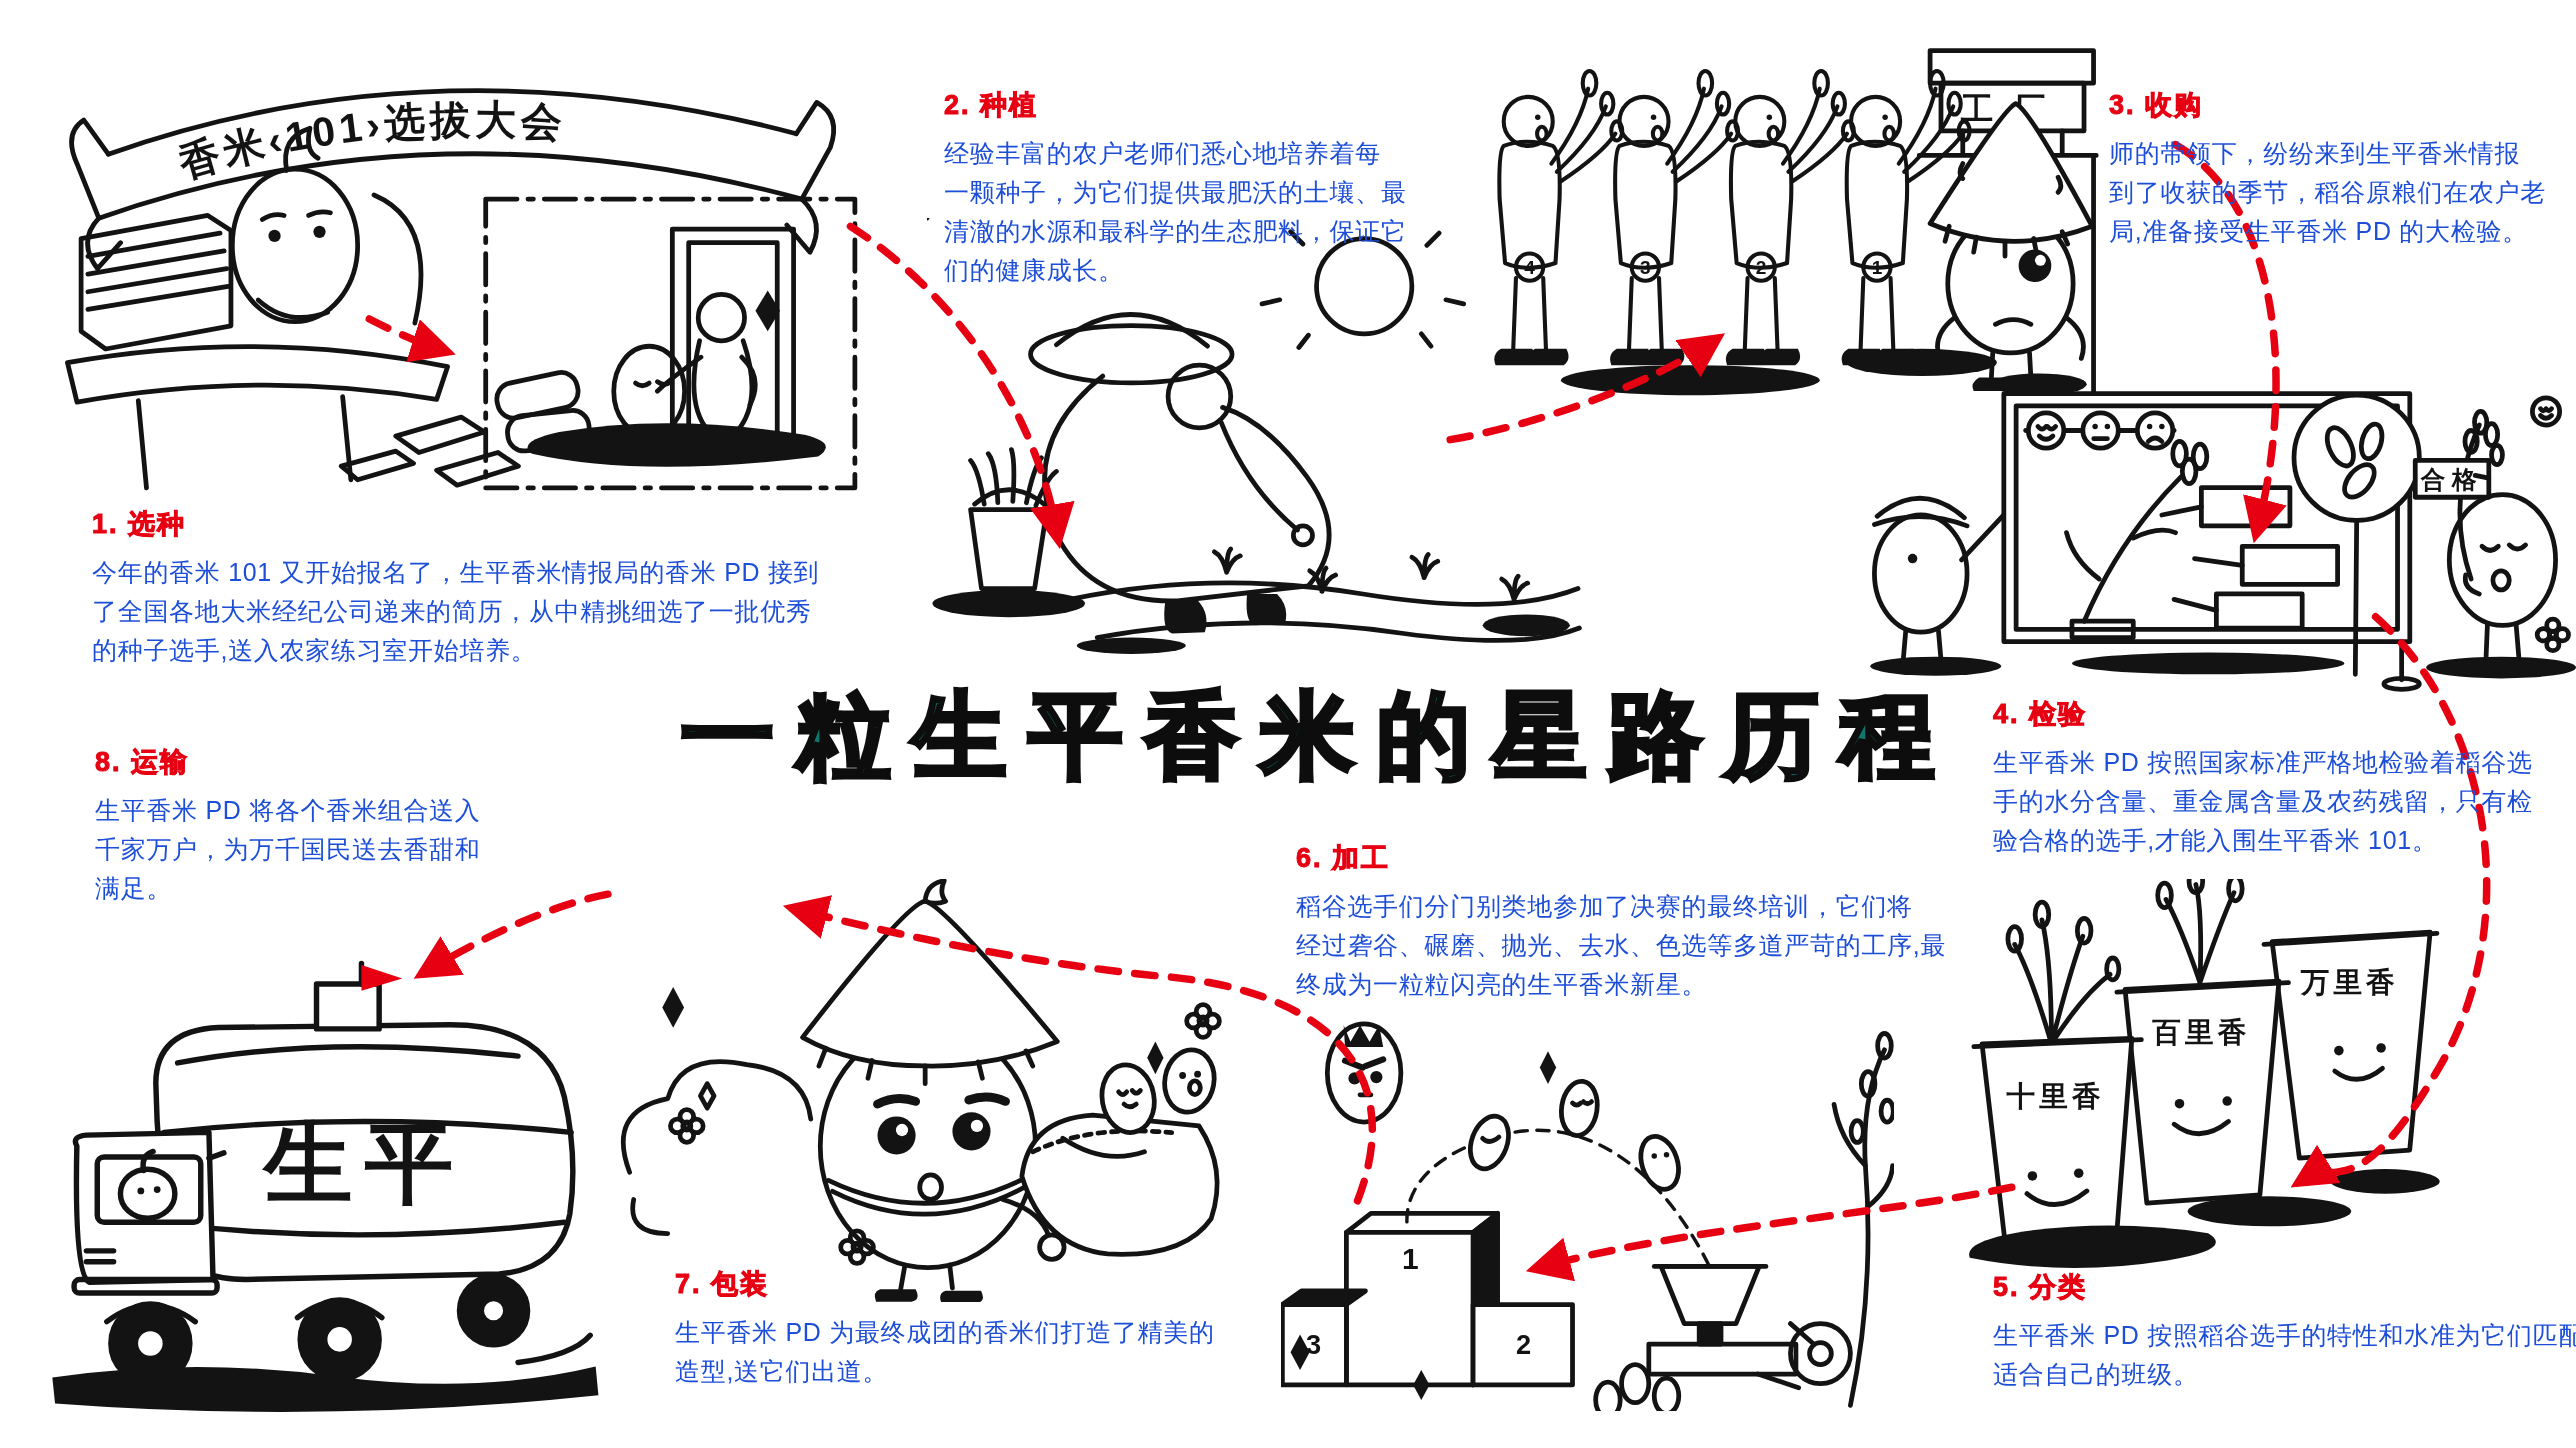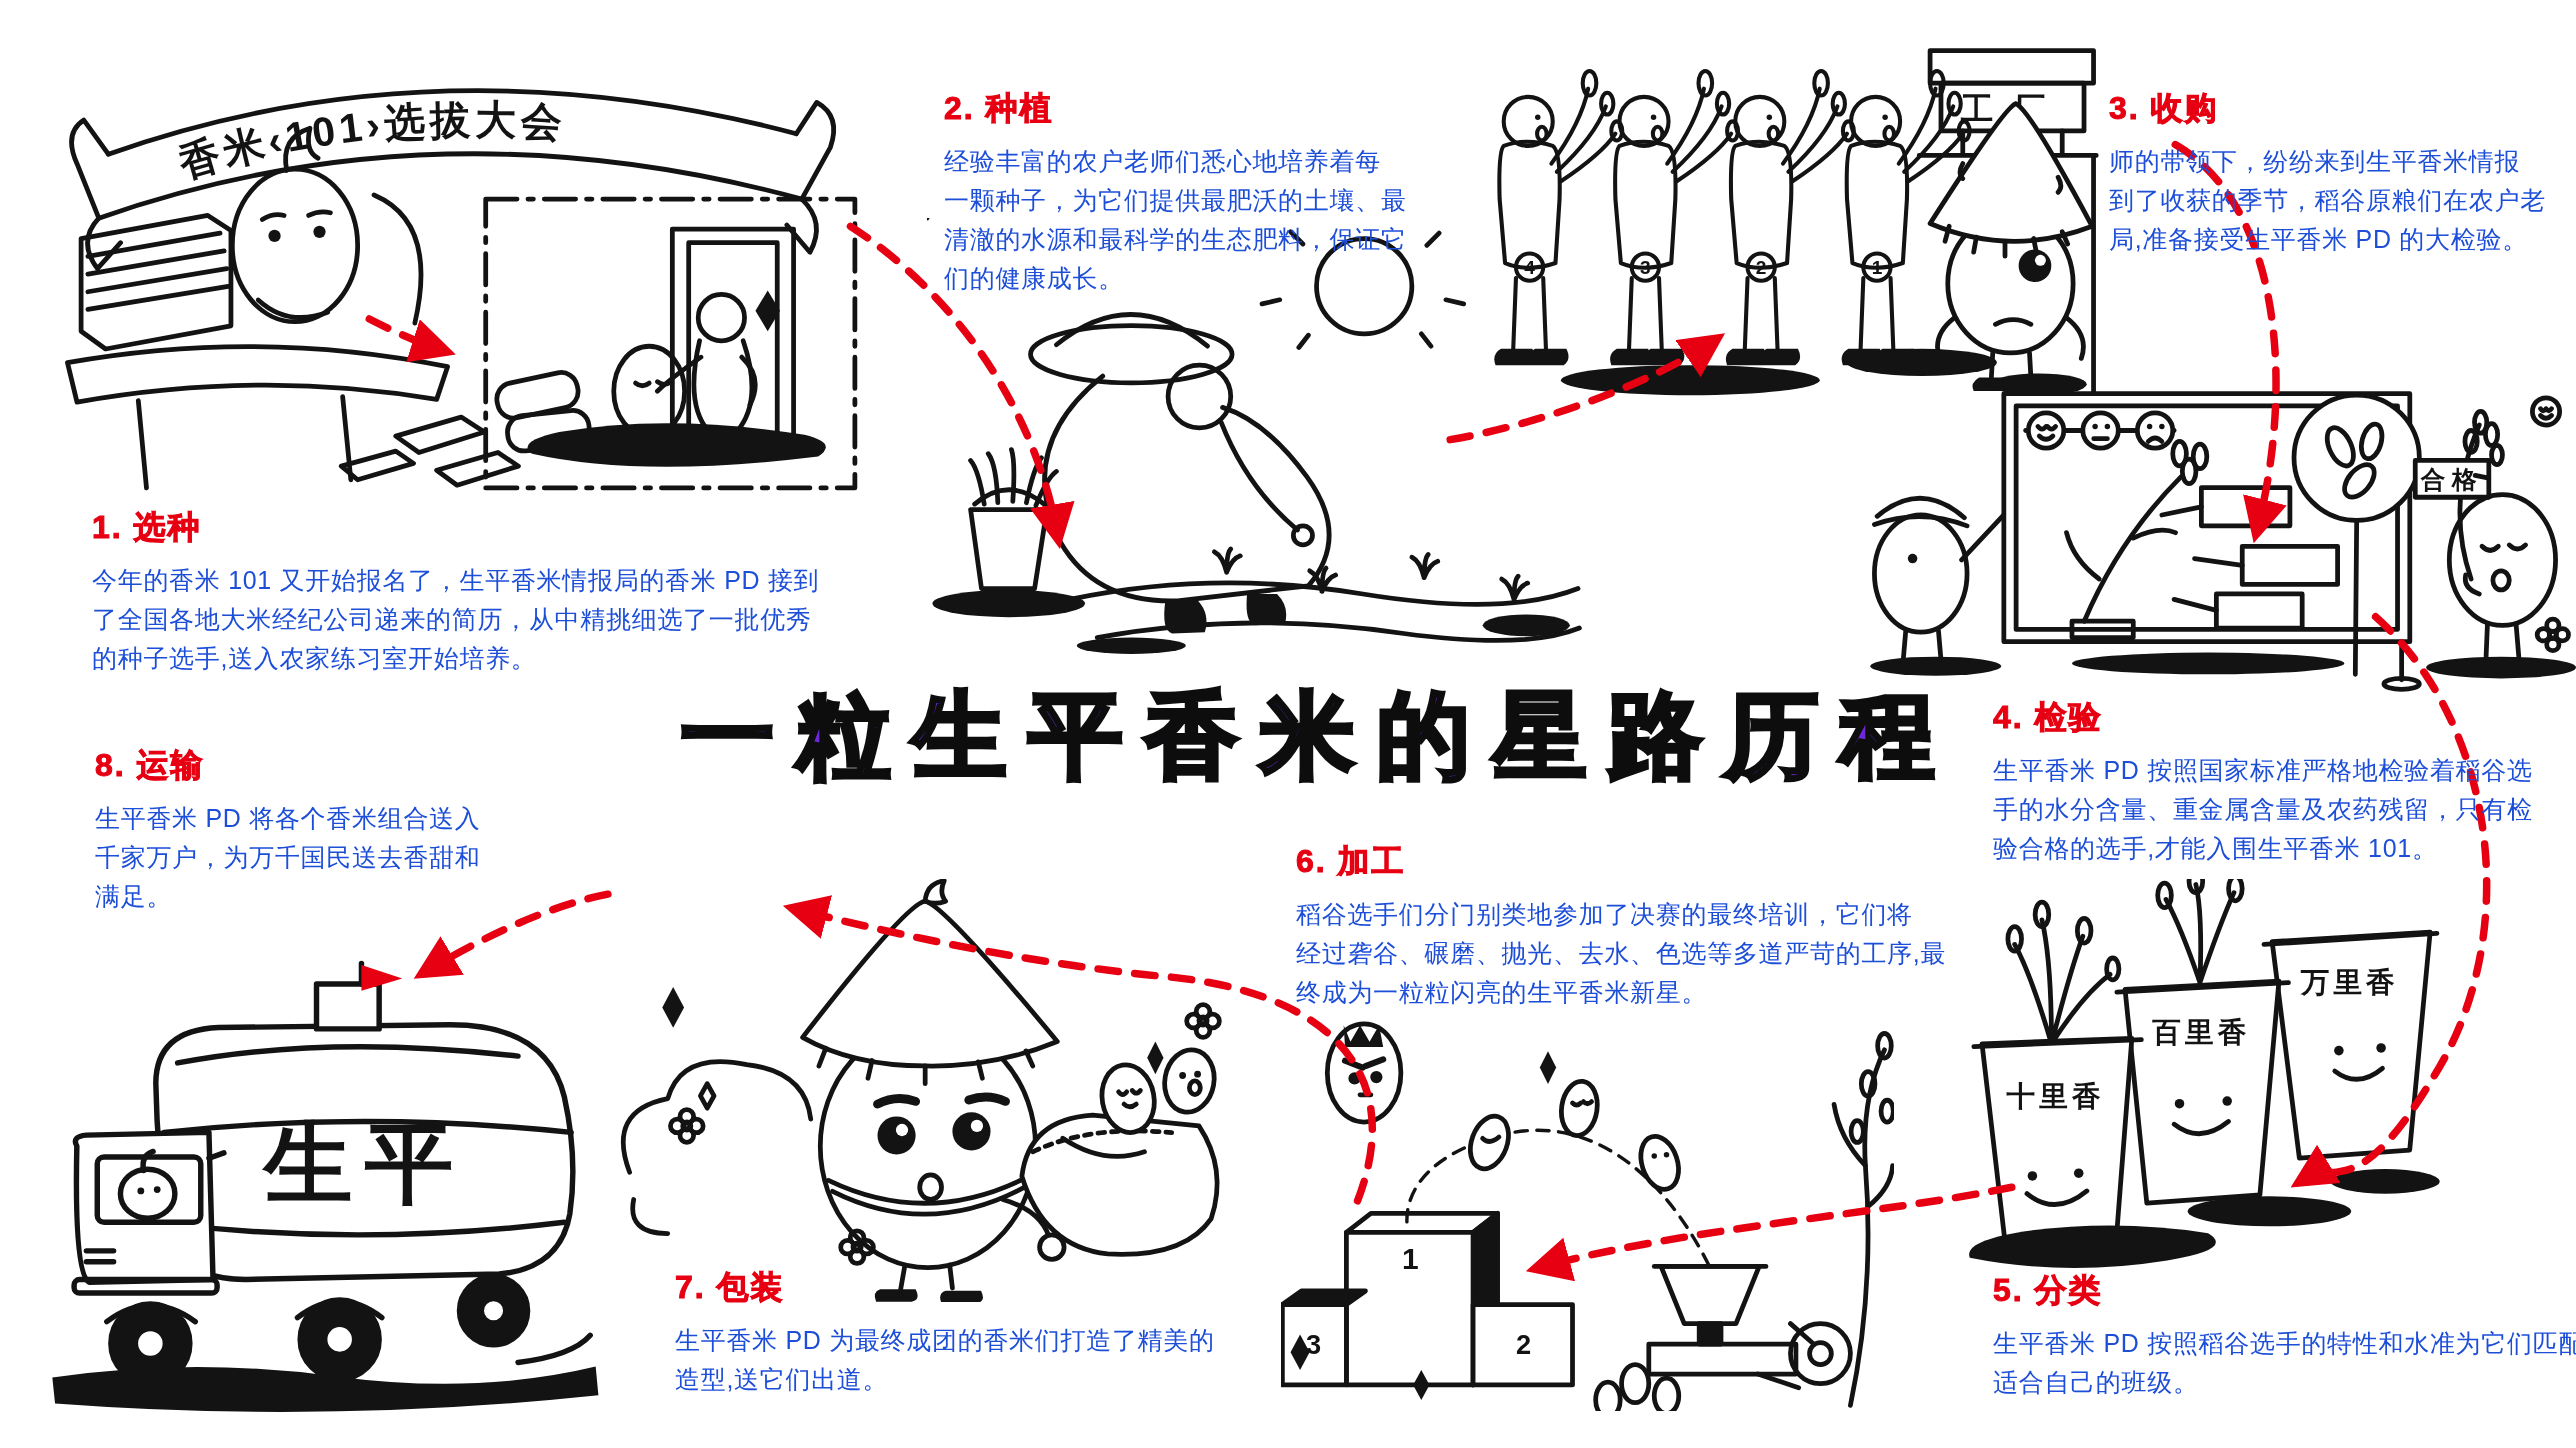--- a/index.html
+++ b/index.html
@@ -7,30 +7,30 @@
     --ink:#131313;
   }
   html,body{margin:0;padding:0;background:#fff;}
   .canvas{
     position:relative;width:2576px;height:1449px;background:#ffffff;overflow:hidden;
     font-family:"Liberation Sans","DejaVu Sans",sans-serif;color:var(--ink);
   }
   .scene{position:absolute;}
   .step{position:absolute;}
   .step h2{
-    margin:0 0 11px 0;font-size:32px;font-weight:900;color:var(--red);
+    margin:0 0 11px 0;font-size:27px;font-weight:900;color:var(--red);
     letter-spacing:2px;-webkit-text-stroke:1px var(--red);
   }
   .step .line{
     font-size:25px;line-height:39px;color:#1d4ed8;white-space:nowrap;font-weight:500;
     letter-spacing:0.7px;
   }
   .main-title{
     position:absolute;left:661px;top:673px;width:1315px;text-align:center;
-    font-size:94px;font-weight:900;color:#6d28d9;letter-spacing:22px;white-space:nowrap;
+    font-size:94px;font-weight:900;color:#0f766e;letter-spacing:22px;white-space:nowrap;
     -webkit-text-stroke:4.1px #0d0d0d;
   }
   svg text{font-family:"Liberation Sans","DejaVu Sans",sans-serif;}
 </style>
 </head>
 <body>
 
 <div class="canvas">
 
   <svg class="scene" style="left:55px;top:37px" width="811" height="470" viewBox="0 0 1190 690">

